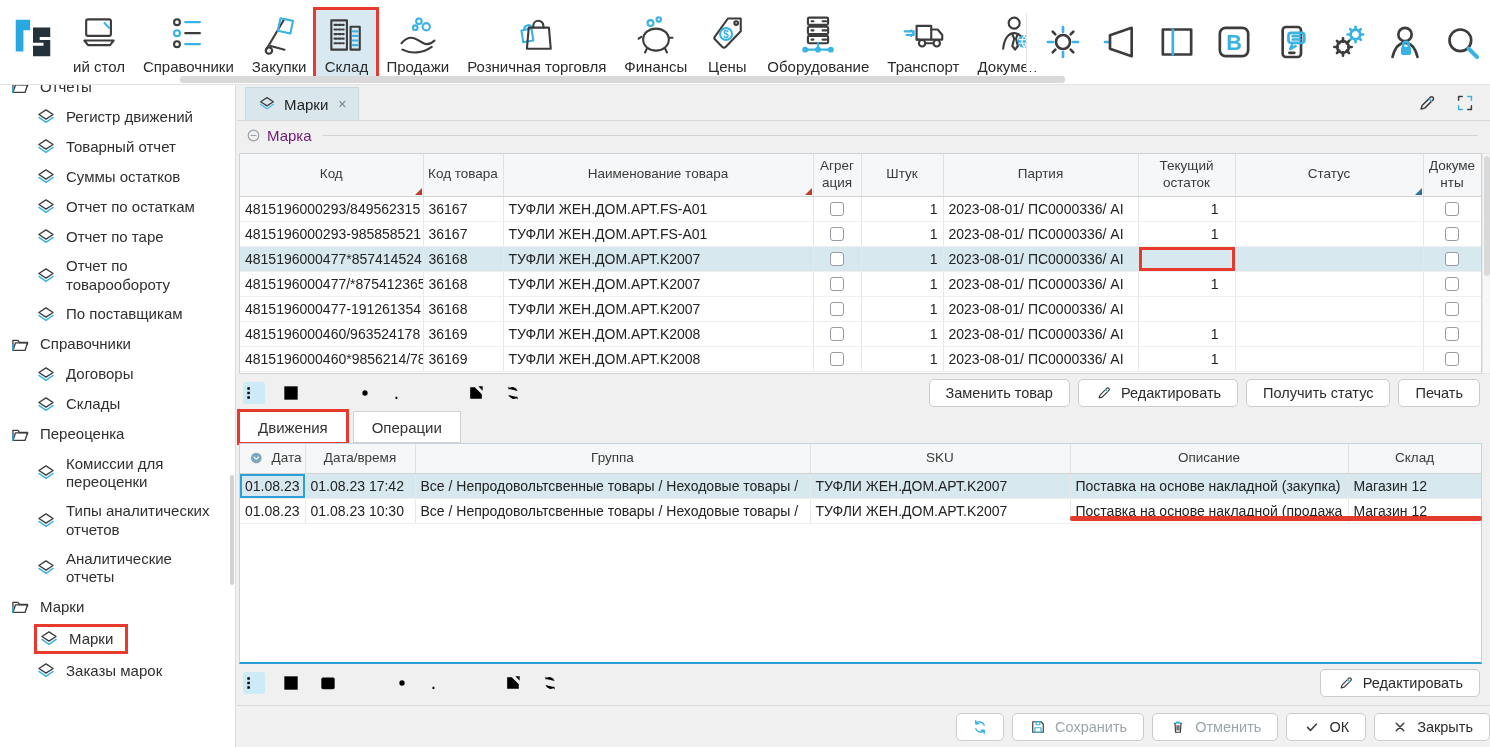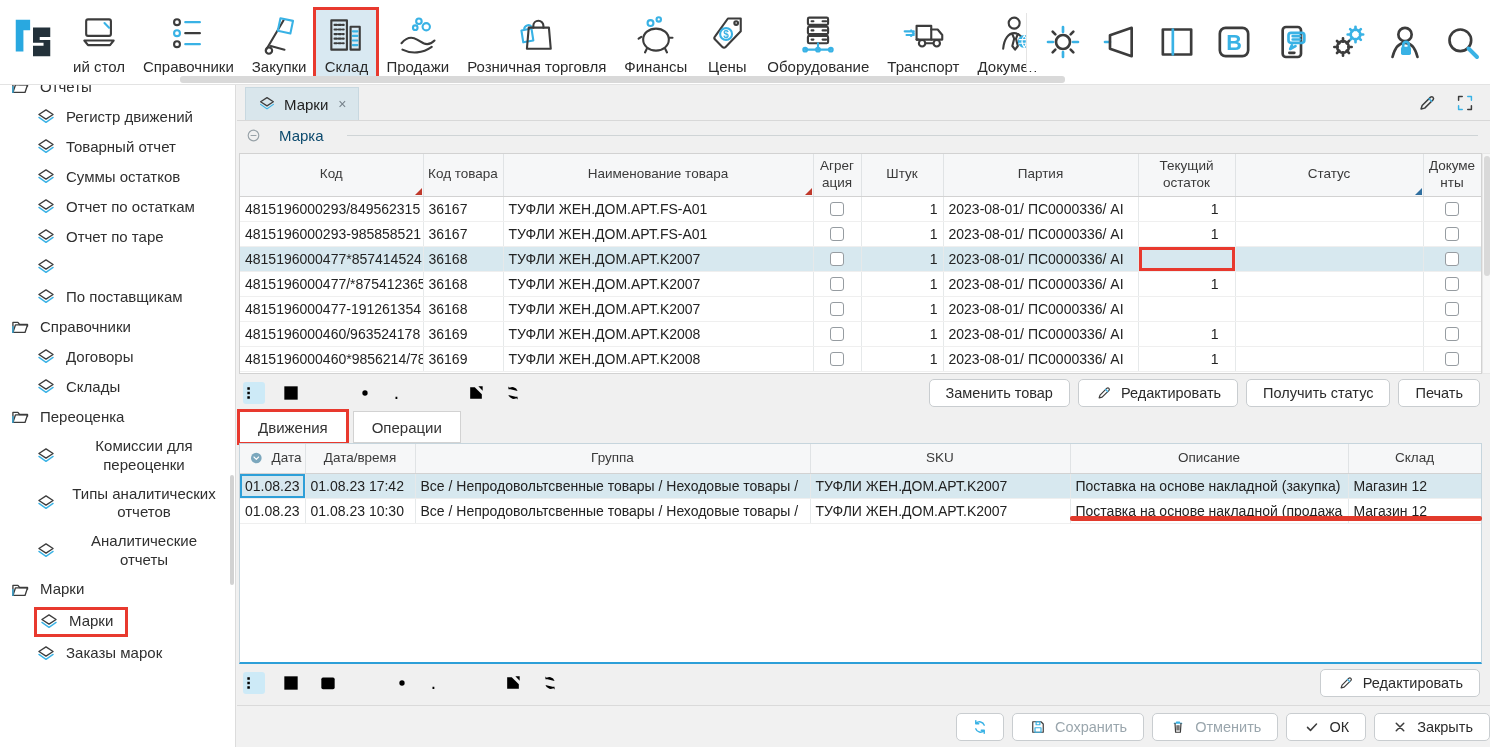--- a/index.html
+++ b/index.html
@@ -26,38 +26,38 @@
   .menu-label { font-size:15px; color:#2b2b2b; margin-top:1px; }
   .menu-item.selected { background:#d9e9f2; }
   .ann { outline:3px solid #e8392e; outline-offset:-1px; }
   .menu-scroll { position:absolute; left:180px; bottom:1px; width:885px; height:7px; background:#d9d9d9; border-radius:3px; }
   .top-right { position:absolute; right:8px; top:13px; height:58px; display:flex; align-items:center; gap:17px; padding-left:16px; border-left:1px solid #e4e4e4; background:#fff; z-index:11; }
   .top-right .ic { width:40px; height:40px; cursor:pointer; }
 
   
   .sidebar { position:absolute; left:0; top:85px; width:236px; bottom:0; background:#fff; border-right:1px solid #dcdcdc; overflow:hidden; }
   .tree { margin-top:-13px; padding-top:0; }
-  .tree-item { display:flex; align-items:center; gap:10px; padding:5px 4px; cursor:pointer; font-size:15px; color:#2f2f2f;text-align:center; }
+  .tree-item { display:flex; align-items:center; gap:10px; padding:5px 4px; cursor:pointer; font-size:15px; color:#2f2f2f; }
   .tree-item.folder { padding-left:10px; }
   .tree-item.leaf { padding-left:36px; }
   .tree-item .ic { width:20px; height:20px; }
   .tree-label { max-width:156px; white-space:normal; line-height:1.25; }
   .ann-wrap { display:inline-flex; align-items:center; gap:10px; border:3px solid #e8392e; padding:2px 12px 2px 2px; margin:-3px 0 -3px -2px; }
   .side-scroll { position:absolute; right:1px; top:390px; width:4px; height:110px; background:#d2d2d2; border-radius:2px; }
 
   
   .main { position:absolute; left:237px; top:85px; right:0; bottom:0; background:#f0f0f0; }
   .tabbar { position:absolute; top:0; left:0; right:0; height:36px; border-bottom:1px solid #d8d8d8; }
   .doc-tab { position:absolute; left:8px; bottom:0; height:33px; display:inline-flex; align-items:center; gap:8px; padding:0 12px; background:#d9e6ec; border:1px solid #c8d8e0; border-bottom:none; font-size:15px; color:#1f1f1f; cursor:pointer; }
   .doc-tab .ic { width:18px; height:18px; }
   .tab-close { color:#76818a; font-size:14px; margin-left:2px; cursor:pointer; }
   .tabbar-icons { position:absolute; right:14px; top:7px; display:flex; gap:16px; }
   .tabbar-icons .ic { width:22px; height:22px; cursor:pointer; }
 
-  .grouprow { position:absolute; top:42px; left:8px; right:12px; display:flex; align-items:center; gap:17px; color:#0c4a6e; font-size:15px; }
+  .grouprow { position:absolute; top:42px; left:8px; right:12px; display:flex; align-items:center; gap:5px; color:#701a75; font-size:15px; }
   .grouprow .ic { width:17px; height:17px; }
   .group-line { flex:1; border-top:1px solid #cfd4d6; margin-left:6px; }
 
   .tbl-wrap { position:absolute; left:2px; width:1243px; background:#fff; border:1px solid #d2d2d2; overflow:hidden; }
   .t1wrap { top:68px; height:221px; }
   .t2wrap { top:358px; height:221px; border-color:#c6d5dd; border-bottom:2px solid #2d9fd8; }
   table.grid { table-layout:fixed; border-collapse:collapse; width:1241px; font-size:14px; background:#fff; }
   .grid th { font-weight:normal; font-size:13.5px; color:#3a3a3a; background:#f6f7f8; border-right:1px solid #e0e3e5; border-bottom:1px solid #d2d2d2; padding:1px 3px; text-align:center; vertical-align:middle; position:relative; white-space:normal; line-height:1.25; }
   .t1wrap th { height:42px; }
   .t2wrap th { height:29px; }
@@ -363,20 +363,21 @@
         </span>
         <span class="tree-label">Отчет по таре</span>
       </div>
       <div class="tree-item leaf">
         <span class="ic">
           <svg viewBox="0 0 24 24">
             <path d="M12 3.5L20.5 9 12 14.5 3.5 9z"></path>
             <path class="a" d="M3.5 12.5L12 18.5l8.5-6"></path>
           </svg>
         </span>
+        <span class="tree-label">Отчет по товарообороту</span>
       </div>
       <div class="tree-item leaf">
         <span class="ic">
           <svg viewBox="0 0 24 24">
             <path d="M12 3.5L20.5 9 12 14.5 3.5 9z"></path>
             <path class="a" d="M3.5 12.5L12 18.5l8.5-6"></path>
           </svg>
         </span>
         <span class="tree-label">По поставщикам</span>
       </div>

